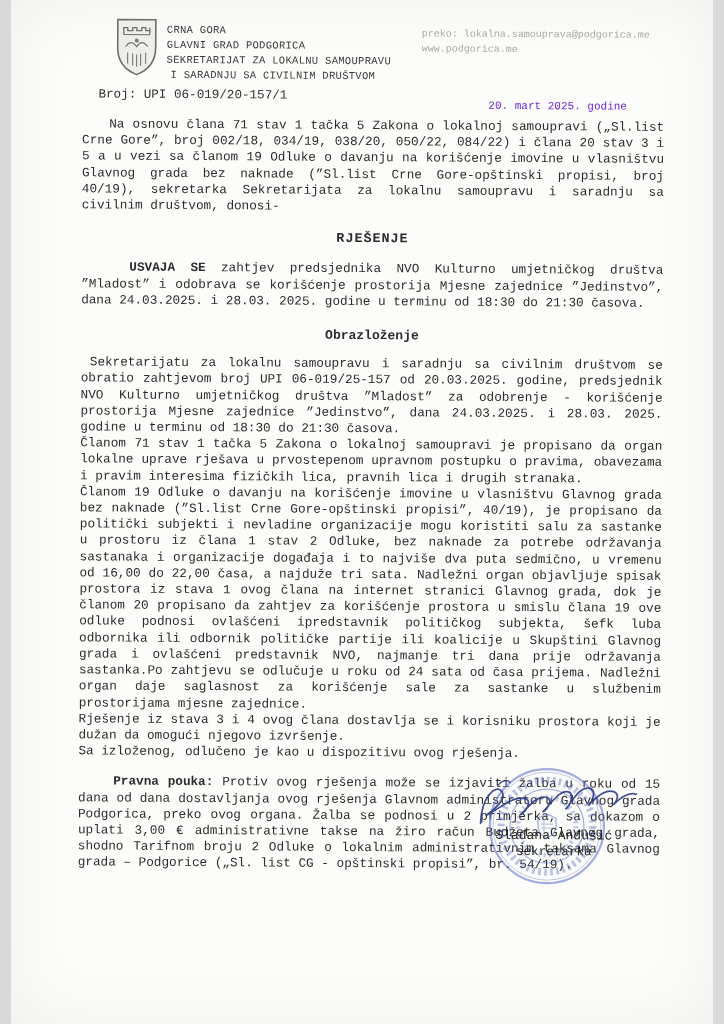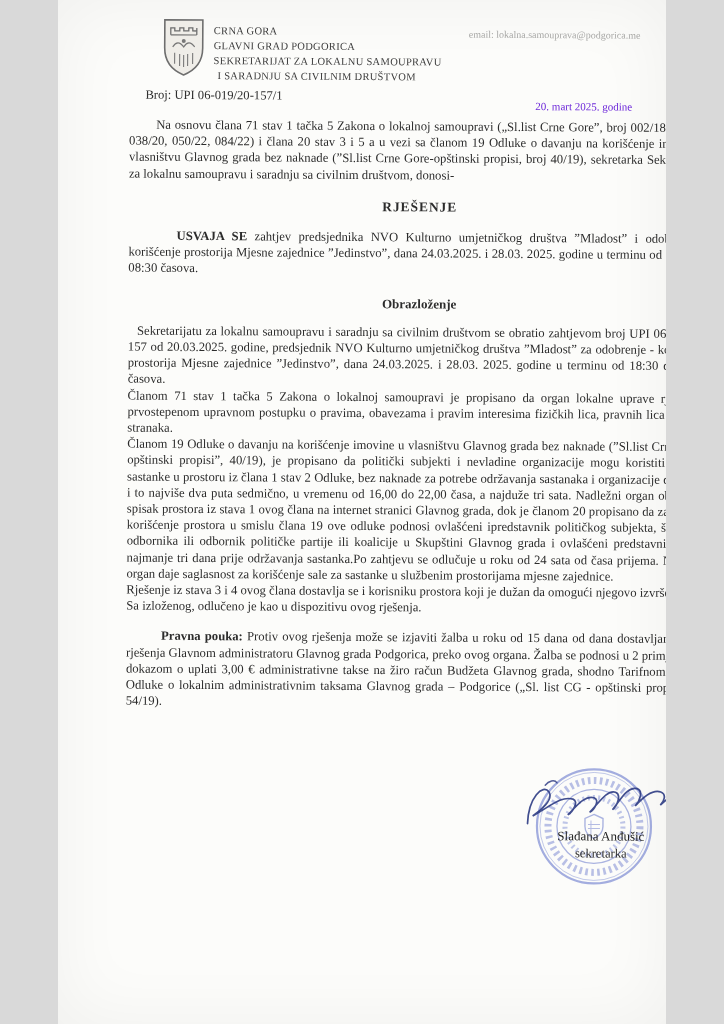--- a/index.html
+++ b/index.html
@@ -1,20 +1,20 @@
 <!DOCTYPE html>
 <html><head>
 <meta charset="utf-8">
 <style>
   * { margin:0; padding:0; box-sizing:border-box; }
   html,body { width:724px; background:#d9d9d9; }
   .page {
-    position:relative; width:608px; height:1024px; margin:0 auto;
+    position:relative; width:702px; height:1024px; margin:0 auto;
     background:#fcfcfa; overflow:hidden;
-    font-family:Liberation Serif, serif; color:#2d2d2d;
+    font-family:Liberation Mono, monospace; color:#2d2d2d;
     box-shadow: inset 0 0 70px rgba(0,0,0,0.05);
   }
   .content { position:absolute; inset:0; transform:rotate(0.35deg); transform-origin:50% 0; }
 
   
   .coat { position:absolute; top:18px; left:103px; }
   .org { position:absolute; top:24px; left:156px; font-size:10.5px; line-height:15px; letter-spacing:.3px; color:#3c3c3c; }
   .org div:nth-child(4){ padding-left:4px; }
   .contact { position:absolute; top:27px; left:411px; font-size:10px; line-height:14.5px; color:#a8a8a6; }
   .refno { position:absolute; top:89px; left:88px; font-size:12.6px; color:#2f2f2f; }
@@ -60,32 +60,33 @@
     </svg>
 
     <div class="org">
       <div>CRNA GORA</div>
       <div>GLAVNI GRAD PODGORICA</div>
       <div>SEKRETARIJAT ZA LOKALNU SAMOUPRAVU</div>
       <div>I SARADNJU SA CIVILNIM DRUŠTVOM</div>
     </div>
 
     <div class="contact">
-      <div>email: lokalna.samouprava@podgorica.me</div>
+      <div>preko: lokalna.samouprava@podgorica.me</div>
+      <div>www.podgorica.me</div>
     </div>
 
     <div class="refno">Broj: UPI 06-019/20-157/1</div>
     <div class="date">20. mart 2025. godine</div>
 
     <main>
       <p class="ind">Na osnovu člana 71 stav 1 tačka 5 Zakona o lokalnoj samoupravi („Sl.list Crne Gore”, broj 002/18, 034/19, 038/20, 050/22, 084/22) i člana  20 stav 3 i 5 a u vezi sa članom 19 Odluke o davanju na korišćenje imovine u vlasništvu Glavnog grada bez naknade (”Sl.list Crne Gore-opštinski propisi, broj 40/19), sekretarka Sekretarijata za lokalnu samoupravu i saradnju sa civilnim društvom, donosi-</p>
 
       <p class="h-center doc-title">RJEŠENJE</p>
 
-      <p class="ind"><b>USVAJA SE</b><span> zahtjev  predsjednika NVO Kulturno umjetničkog društva ”Mladost” i odobrava se korišćenje prostorija Mjesne zajednice ”Jedinstvo”, dana 24.03.2025. i 28.03. 2025. godine u terminu od 18:30 do 08:30 časova.</span></p>
+      <p class="ind"><b>USVAJA SE</b><span> zahtjev  predsjednika NVO Kulturno umjetničkog društva ”Mladost” i odobrava se korišćenje prostorija Mjesne zajednice ”Jedinstvo”, dana 24.03.2025. i 28.03. 2025. godine u terminu od 18:30 do 21:30 časova.</span></p>
 
       <p class="h-center doc-sub">Obrazloženje</p>
 
       <p class="ind-s">Sekretarijatu za lokalnu samoupravu i saradnju sa civilnim društvom se obratio zahtjevom broj UPI 06-019/25-157 od 20.03.2025. godine,  predsjednik NVO Kulturno umjetničkog društva ”Mladost” za odobrenje -  korišćenje prostorija Mjesne zajednice ”Jedinstvo”, dana 24.03.2025. i 28.03. 2025. godine u terminu od 18:30 do 21:30 časova.</p>
       <p>Članom 71 stav 1 tačka 5  Zakona o lokalnoj samoupravi je propisano da organ lokalne uprave rješava u prvostepenom upravnom postupku o pravima, obavezama i pravim interesima fizičkih lica, pravnih lica i drugih stranaka.</p>
       <p>Članom 19 Odluke o davanju na korišćenje imovine u vlasništvu Glavnog grada bez naknade (”Sl.list Crne Gore-opštinski propisi”, 40/19),  je propisano da politički subjekti i nevladine organizacije mogu koristiti salu za sastanke u prostoru iz člana 1 stav 2 Odluke, bez naknade za potrebe održavanja sastanaka i organizacije događaja i to najviše dva puta sedmično, u vremenu od 16,00 do 22,00 časa, a najduže tri sata. Nadležni organ objavljuje spisak prostora iz stava 1 ovog člana na internet stranici Glavnog grada, dok je članom 20 propisano  da zahtjev za korišćenje prostora u smislu člana 19 ove odluke podnosi ovlašćeni ipredstavnik političkog subjekta, šefk luba odbornika ili odbornik političke partije ili koalicije u Skupštini Glavnog grada i ovlašćeni predstavnik NVO, najmanje tri dana prije održavanja sastanka.Po zahtjevu se odlučuje u roku od 24 sata od časa prijema. Nadležni organ daje saglasnost za korišćenje sale za sastanke u službenim prostorijama mjesne zajednice.</p>
       <p>Rješenje iz stava 3 i 4 ovog člana dostavlja se i korisniku prostora koji je dužan da omogući njegovo izvršenje.</p>
       <p>Sa izloženog, odlučeno je kao u dispozitivu ovog rješenja.</p>
 
       <p class="legal"><b>Pravna  pouka:</b><span> Protiv ovog rješenja može se izjaviti žalba u roku od 15 dana od dana dostavljanja ovog rješenja Glavnom administratoru Glavnog grada Podgorica, preko ovog organa. Žalba se podnosi u 2 primjerka, sa dokazom o uplati 3,00 € administrativne takse na žiro račun Budžeta Glavnog grada, shodno Tarifnom broju 2 Odluke o lokalnim administrativnim taksama Glavnog grada – Podgorice („Sl. list CG - opštinski propisi”, br. 54/19).</span></p>

